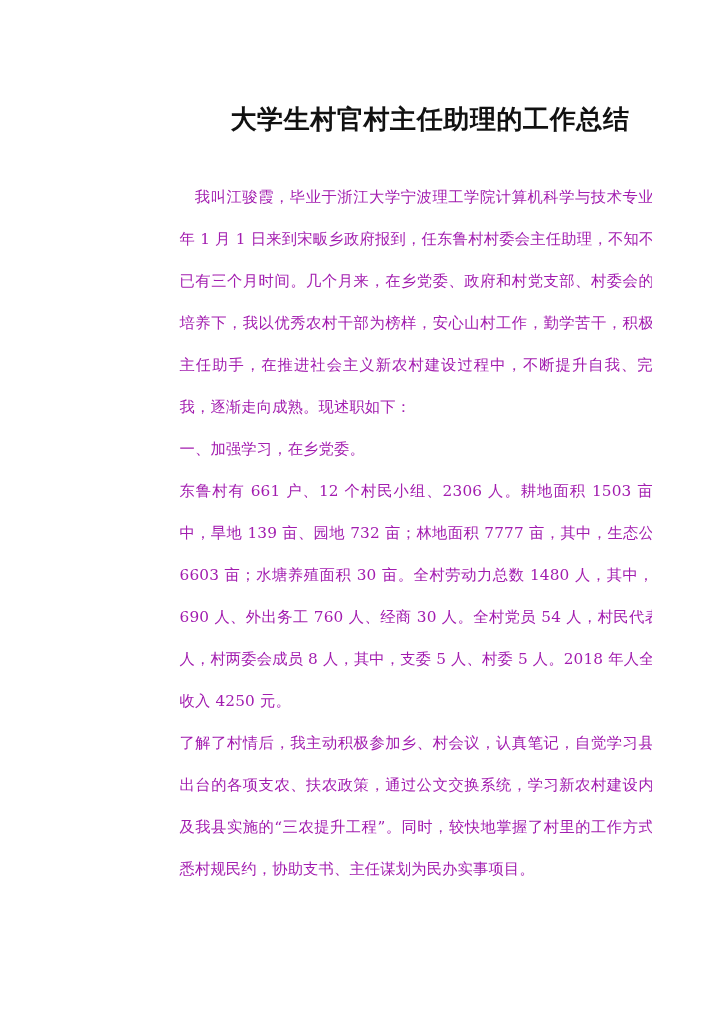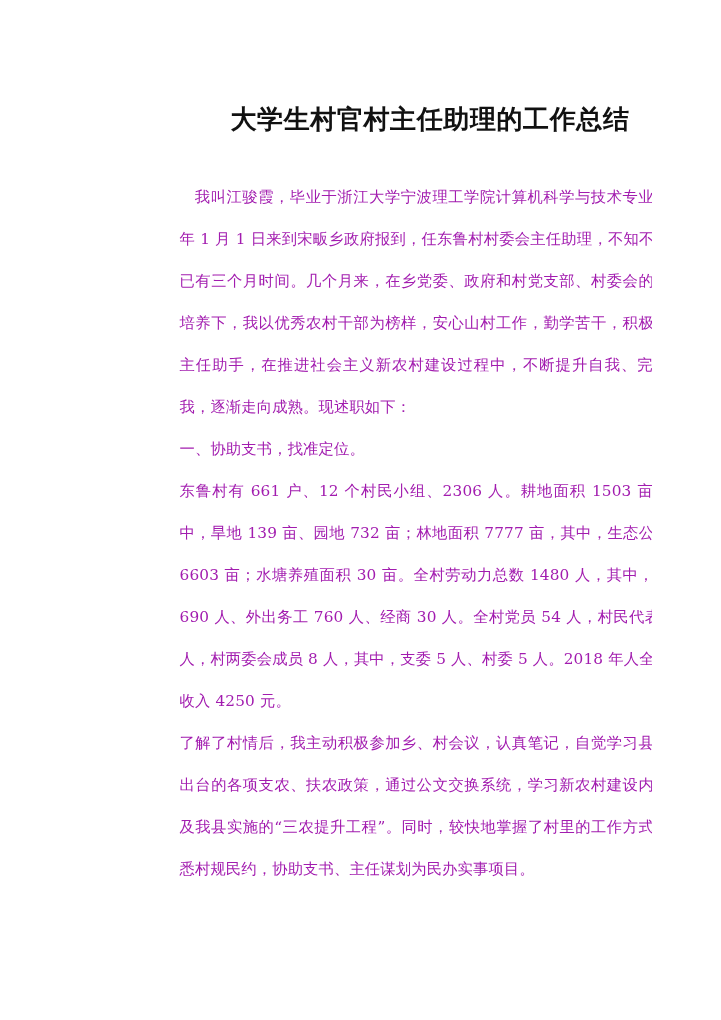--- a/index.html
+++ b/index.html
@@ -62,21 +62,21 @@
 <body>
 
 <div id="page">
 
   <h1 class="doc-title">大学生村官村主任助理的工作总结</h1>
 
   <div class="body-block">
 
     <p class="para indent">我叫江骏霞，毕业于浙江大学宁波理工学院计算机科学与技术专业。今年 1 月 1 日来到宋畈乡政府报到，任东鲁村村委会主任助理，不知不觉间已有三个月时间。几个月来，在乡党委、政府和村党支部、村委会的关心培养下，我以优秀农村干部为榜样，安心山村工作，勤学苦干，积极当好主任助手，在推进社会主义新农村建设过程中，不断提升自我、完善自我，逐渐走向成熟。现述职如下：</p>
 
-    <p class="para last-line-left">一、协助支书，找准定位。</p>
+    <p class="para last-line-left">一、加强学习，在乡党委。</p>
 
 
     <p class="para">东鲁村有 661 户、12 个村民小组、2306 人。耕地面积 1503 亩，其中，旱地 139 亩、园地 732 亩；林地面积 7777 亩，其中，生态公益林 6603 亩；水塘养殖面积 30 亩。全村劳动力总数 1480 人，其中，务农 690 人、外出务工 760 人、经商 30 人。全村党员 54 人，村民代表 41 人，村两委会成员 8 人，其中，支委 5 人、村委 5 人。2018 年人全村均收入 4250 元。</p>
 
     <p class="para">了解了村情后，我主动积极参加乡、村会议，认真笔记，自觉学习县、乡出台的各项支农、扶农政策，通过公文交换系统，学习新农村建设内容以及我县实施的“三农提升工程”。同时，较快地掌握了村里的工作方式，熟悉村规民约，协助支书、主任谋划为民办实事项目。</p>
 
   </div>
 
 </div>
 

